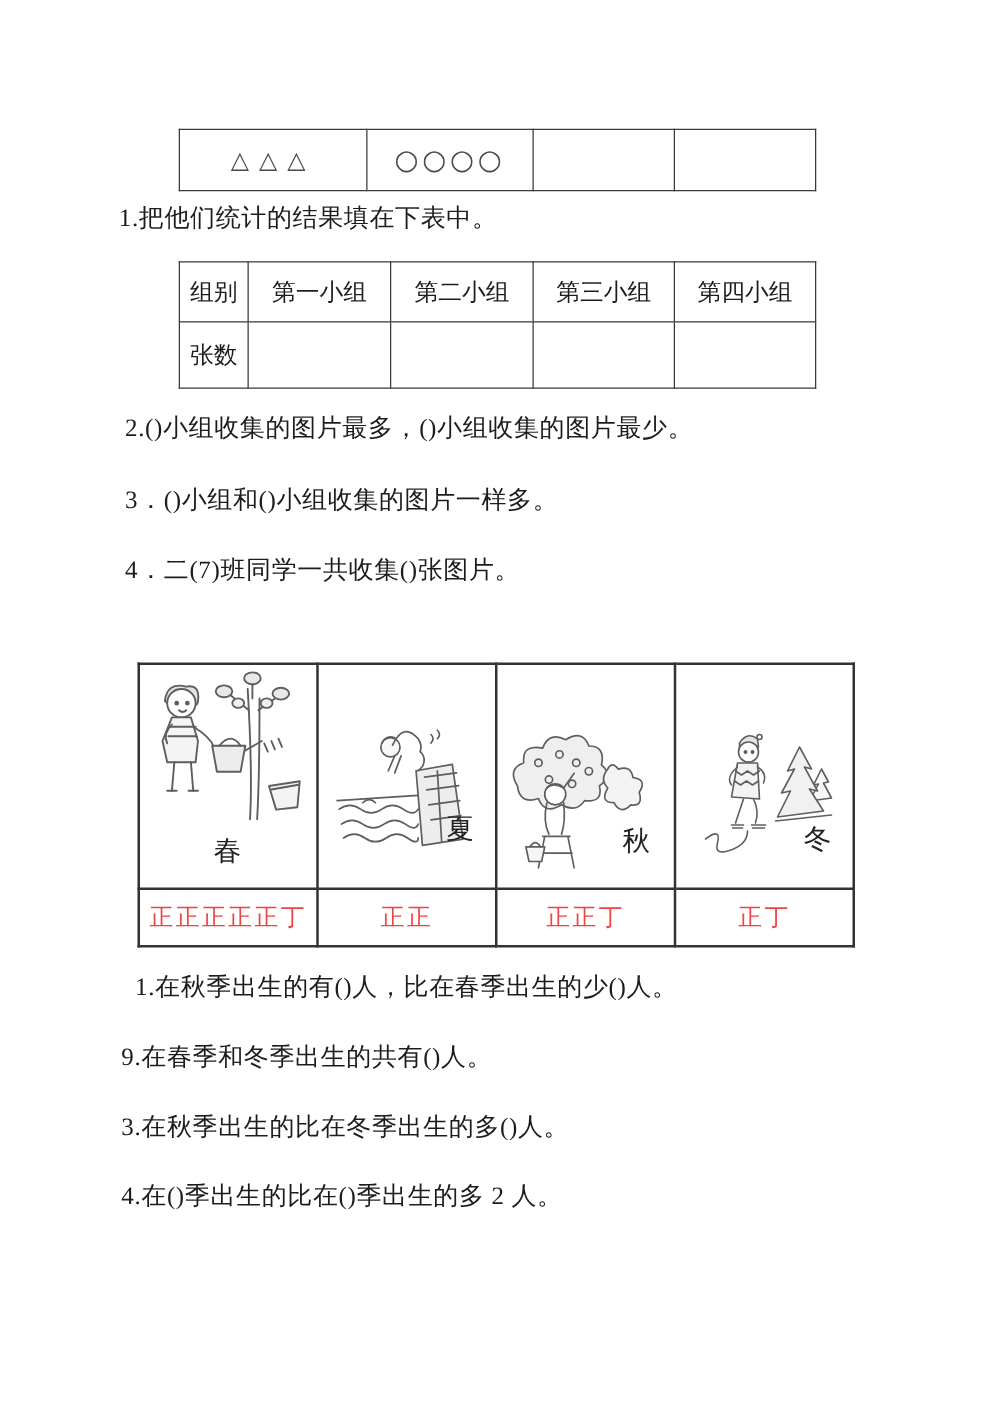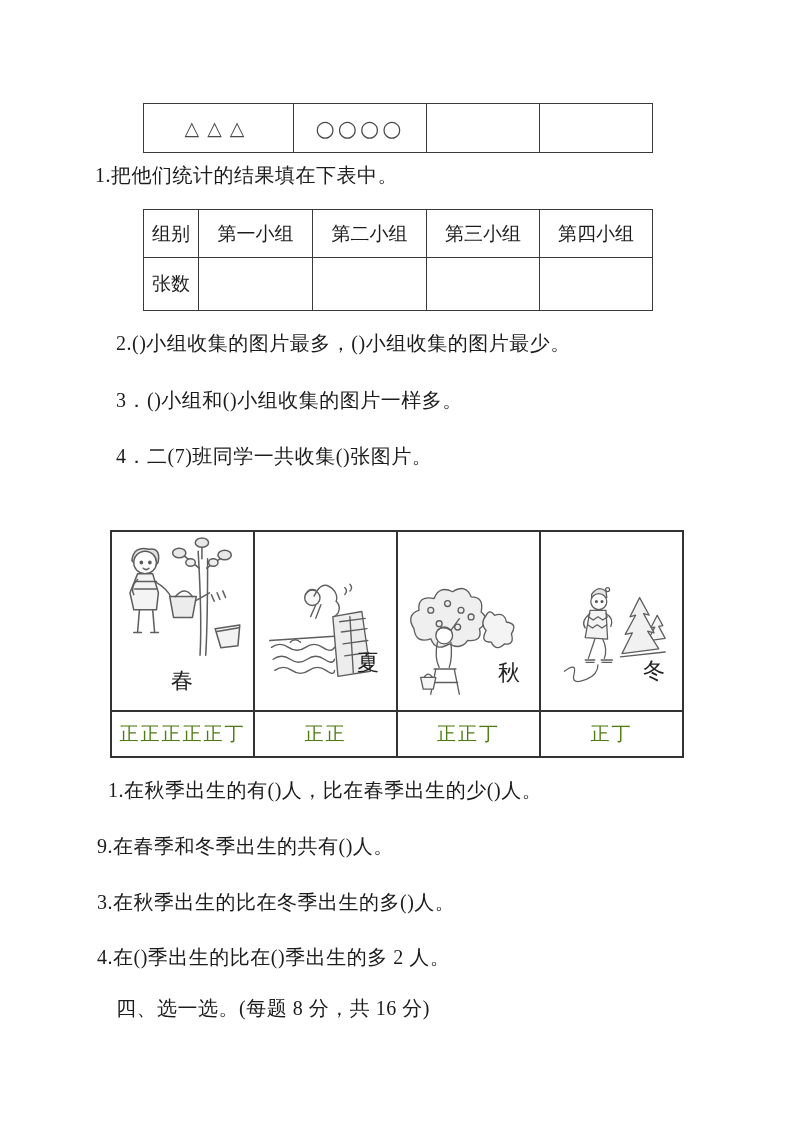--- a/index.html
+++ b/index.html
@@ -7,21 +7,21 @@
     position:relative;
     width:793px;height:1122px;
     background:#ffffff;
     font-family:"Liberation Serif","DejaVu Serif",serif;
     color:#1c1c1c;
     overflow:hidden;
   }
   
   .tline{
     position:absolute;
-    left:116px;
+    left:100px;
     font-size:20px;
     line-height:26px;
     white-space:nowrap;
     letter-spacing:0.5px;
   }
   
   table{border-collapse:collapse;}
   .tbl{position:absolute;background:#fff;}
   .tbl td,.tbl th{
     border:1px solid #3a3a3a;
@@ -53,21 +53,21 @@
     color:#222;
   }
   .lbl-0{left:0;right:0;bottom:14px;text-align:center;}
   .lbl-1{right:16px;bottom:32px;}
   .lbl-2{right:18px;bottom:22px;}
   .lbl-3{right:16px;bottom:24px;}
   .tally-cell{
     height:44px;
     font-size:21px;
     letter-spacing:2px;
-    color:#4d7c0f;
+    color:#ef4444;
   }
   
   .illus{position:absolute;stroke:#5e5e5e;fill:none;stroke-width:1.6;}
   .illus *{stroke-linecap:round;stroke-linejoin:round;}
   .illus-0{left:3px;top:4px;width:136px;height:142px;}
   .illus-1{left:2px;top:30px;width:138px;height:128px;}
   .illus-2{left:2px;top:48px;width:122px;height:126px;}
   .illus-3{left:8px;top:48px;width:130px;height:120px;}
 </style>
 </head>
@@ -242,15 +242,14 @@
       <td class="tally-cell">正丁</td>
     </tr>
   </tbody>
     </table>
 
   <div class="tline" style="left:97px;top:777px;margin-left:11px;">1.在秋季出生的有()人，比在春季出生的少()人。</div>
   <div class="tline" style="left:97px;top:833px;">9.在春季和冬季出生的共有()人。</div>
   <div class="tline" style="left:97px;top:889px;">3.在秋季出生的比在冬季出生的多()人。</div>
   <div class="tline" style="left:97px;top:944px;text-align:right;">4.在()季出生的比在()季出生的多 2 人。</div>
 
-  <div class="tline" style="top:995px;">四、选一选。(每题 8 分，共 16 分)</div>
 
 </div>
 
 </body></html>

